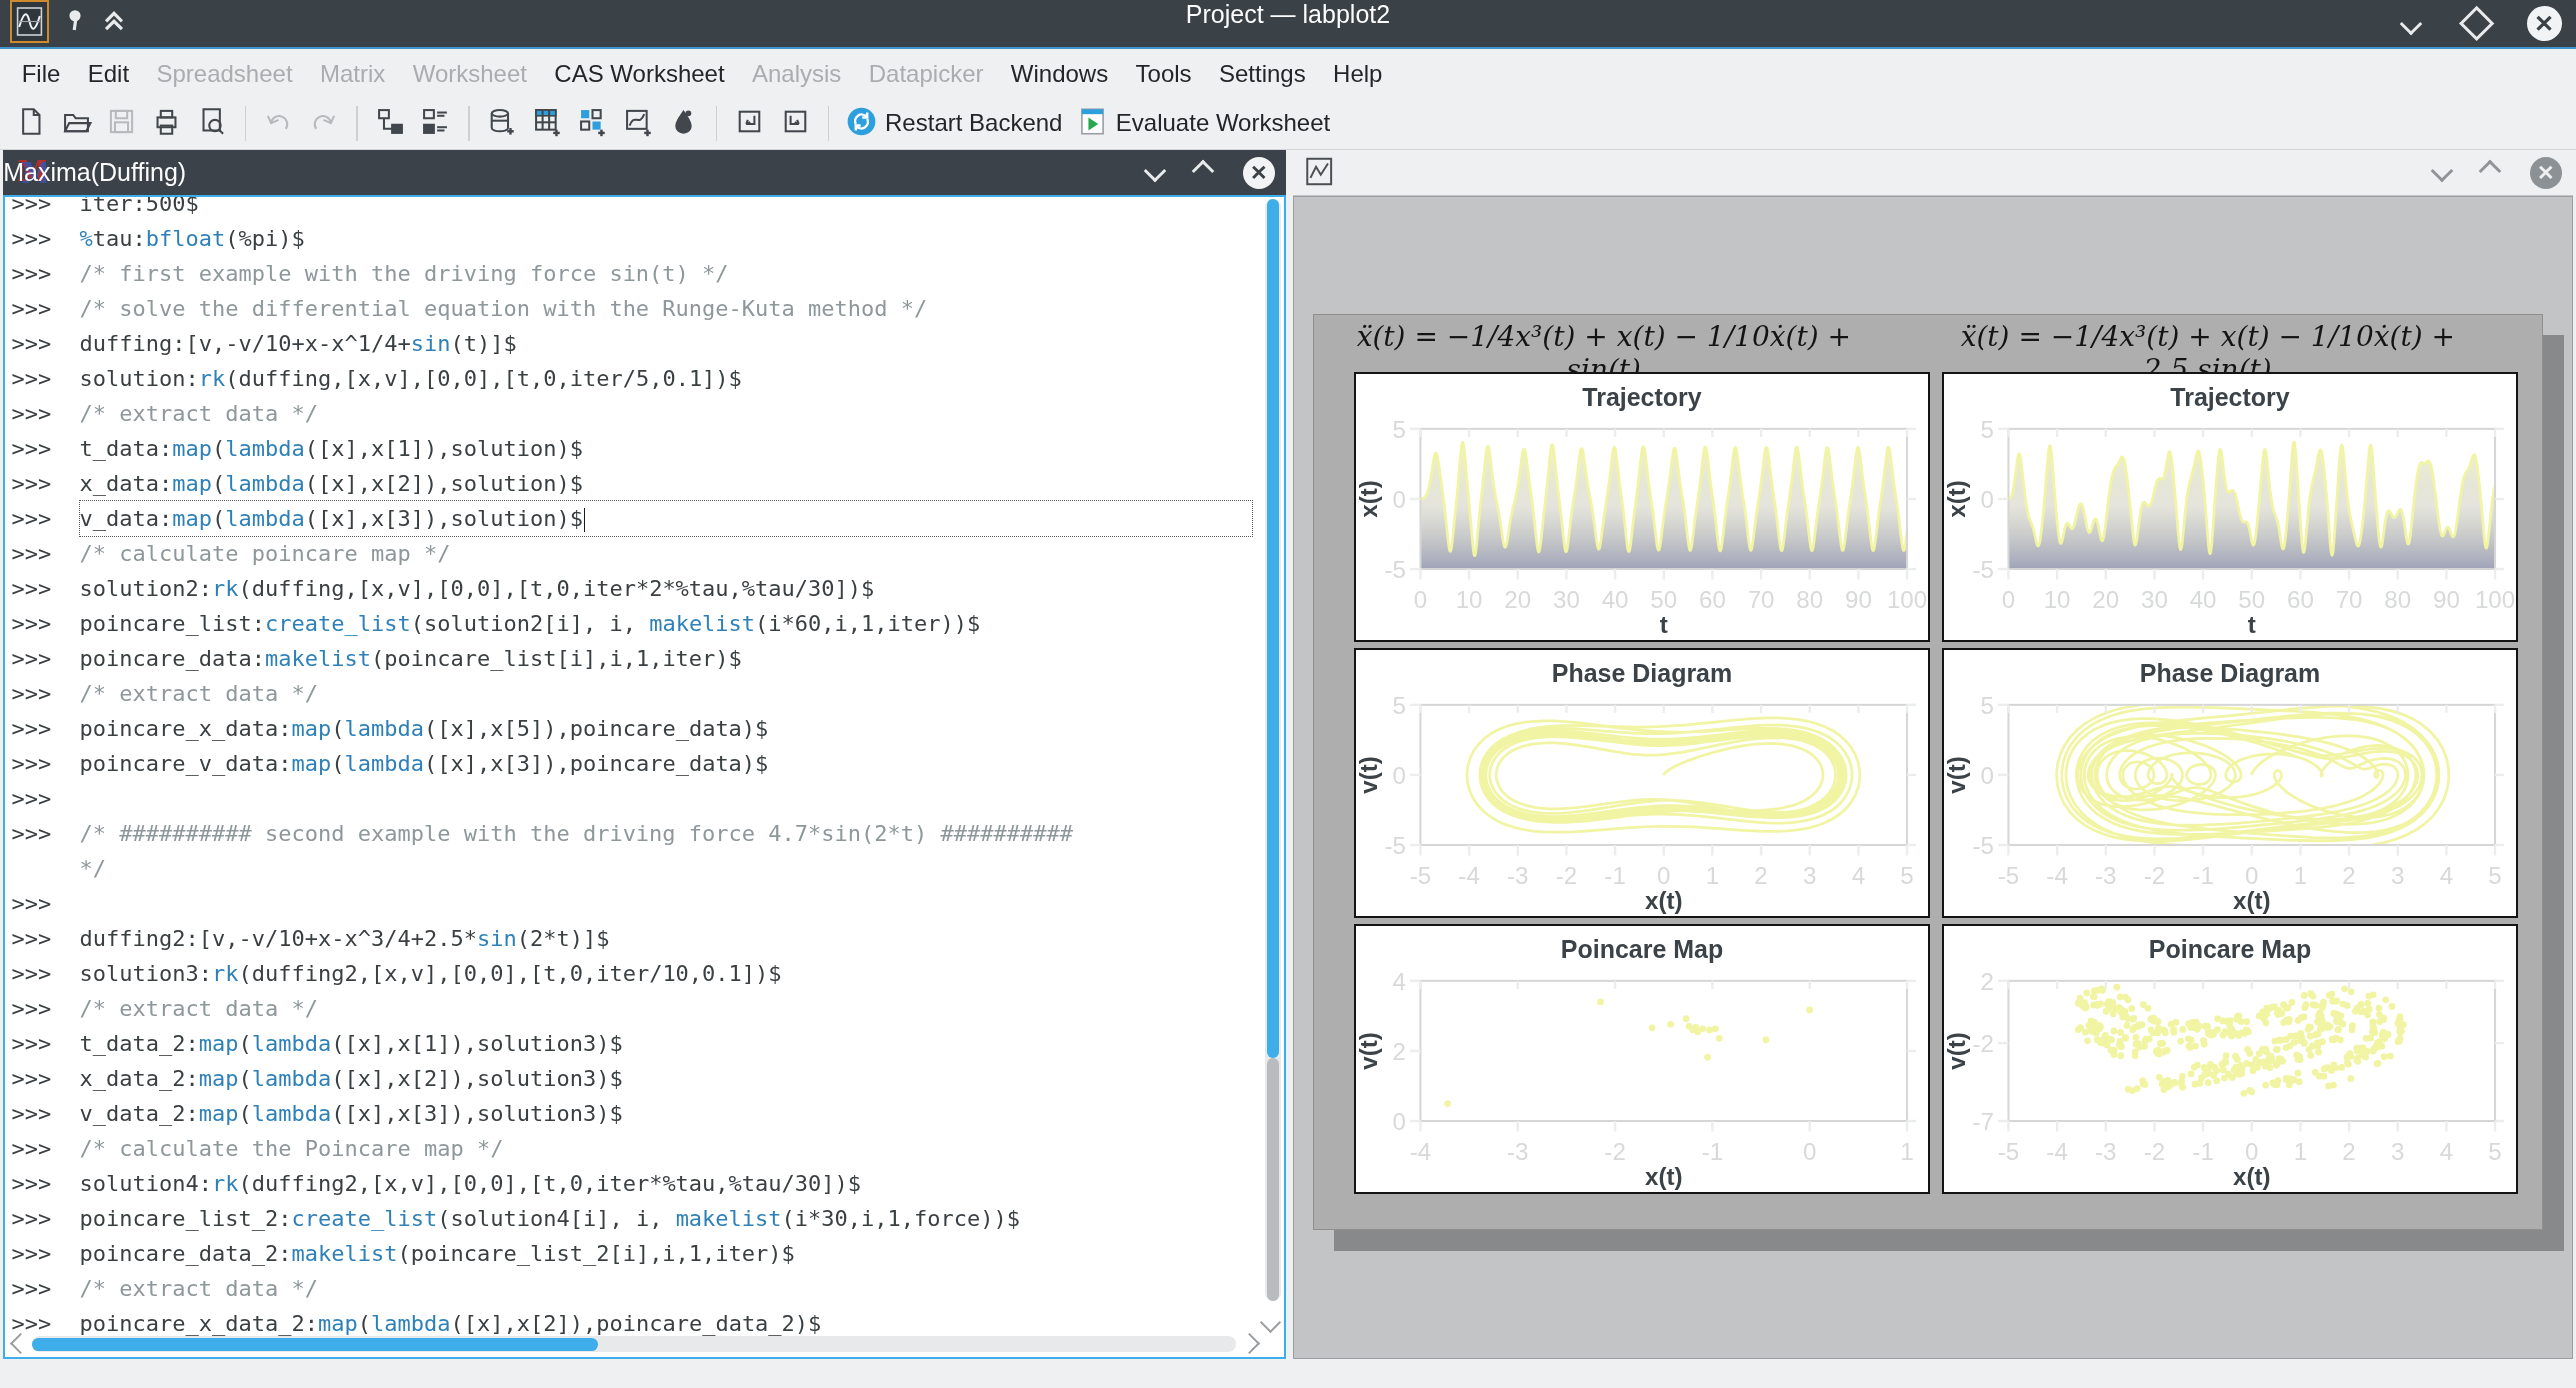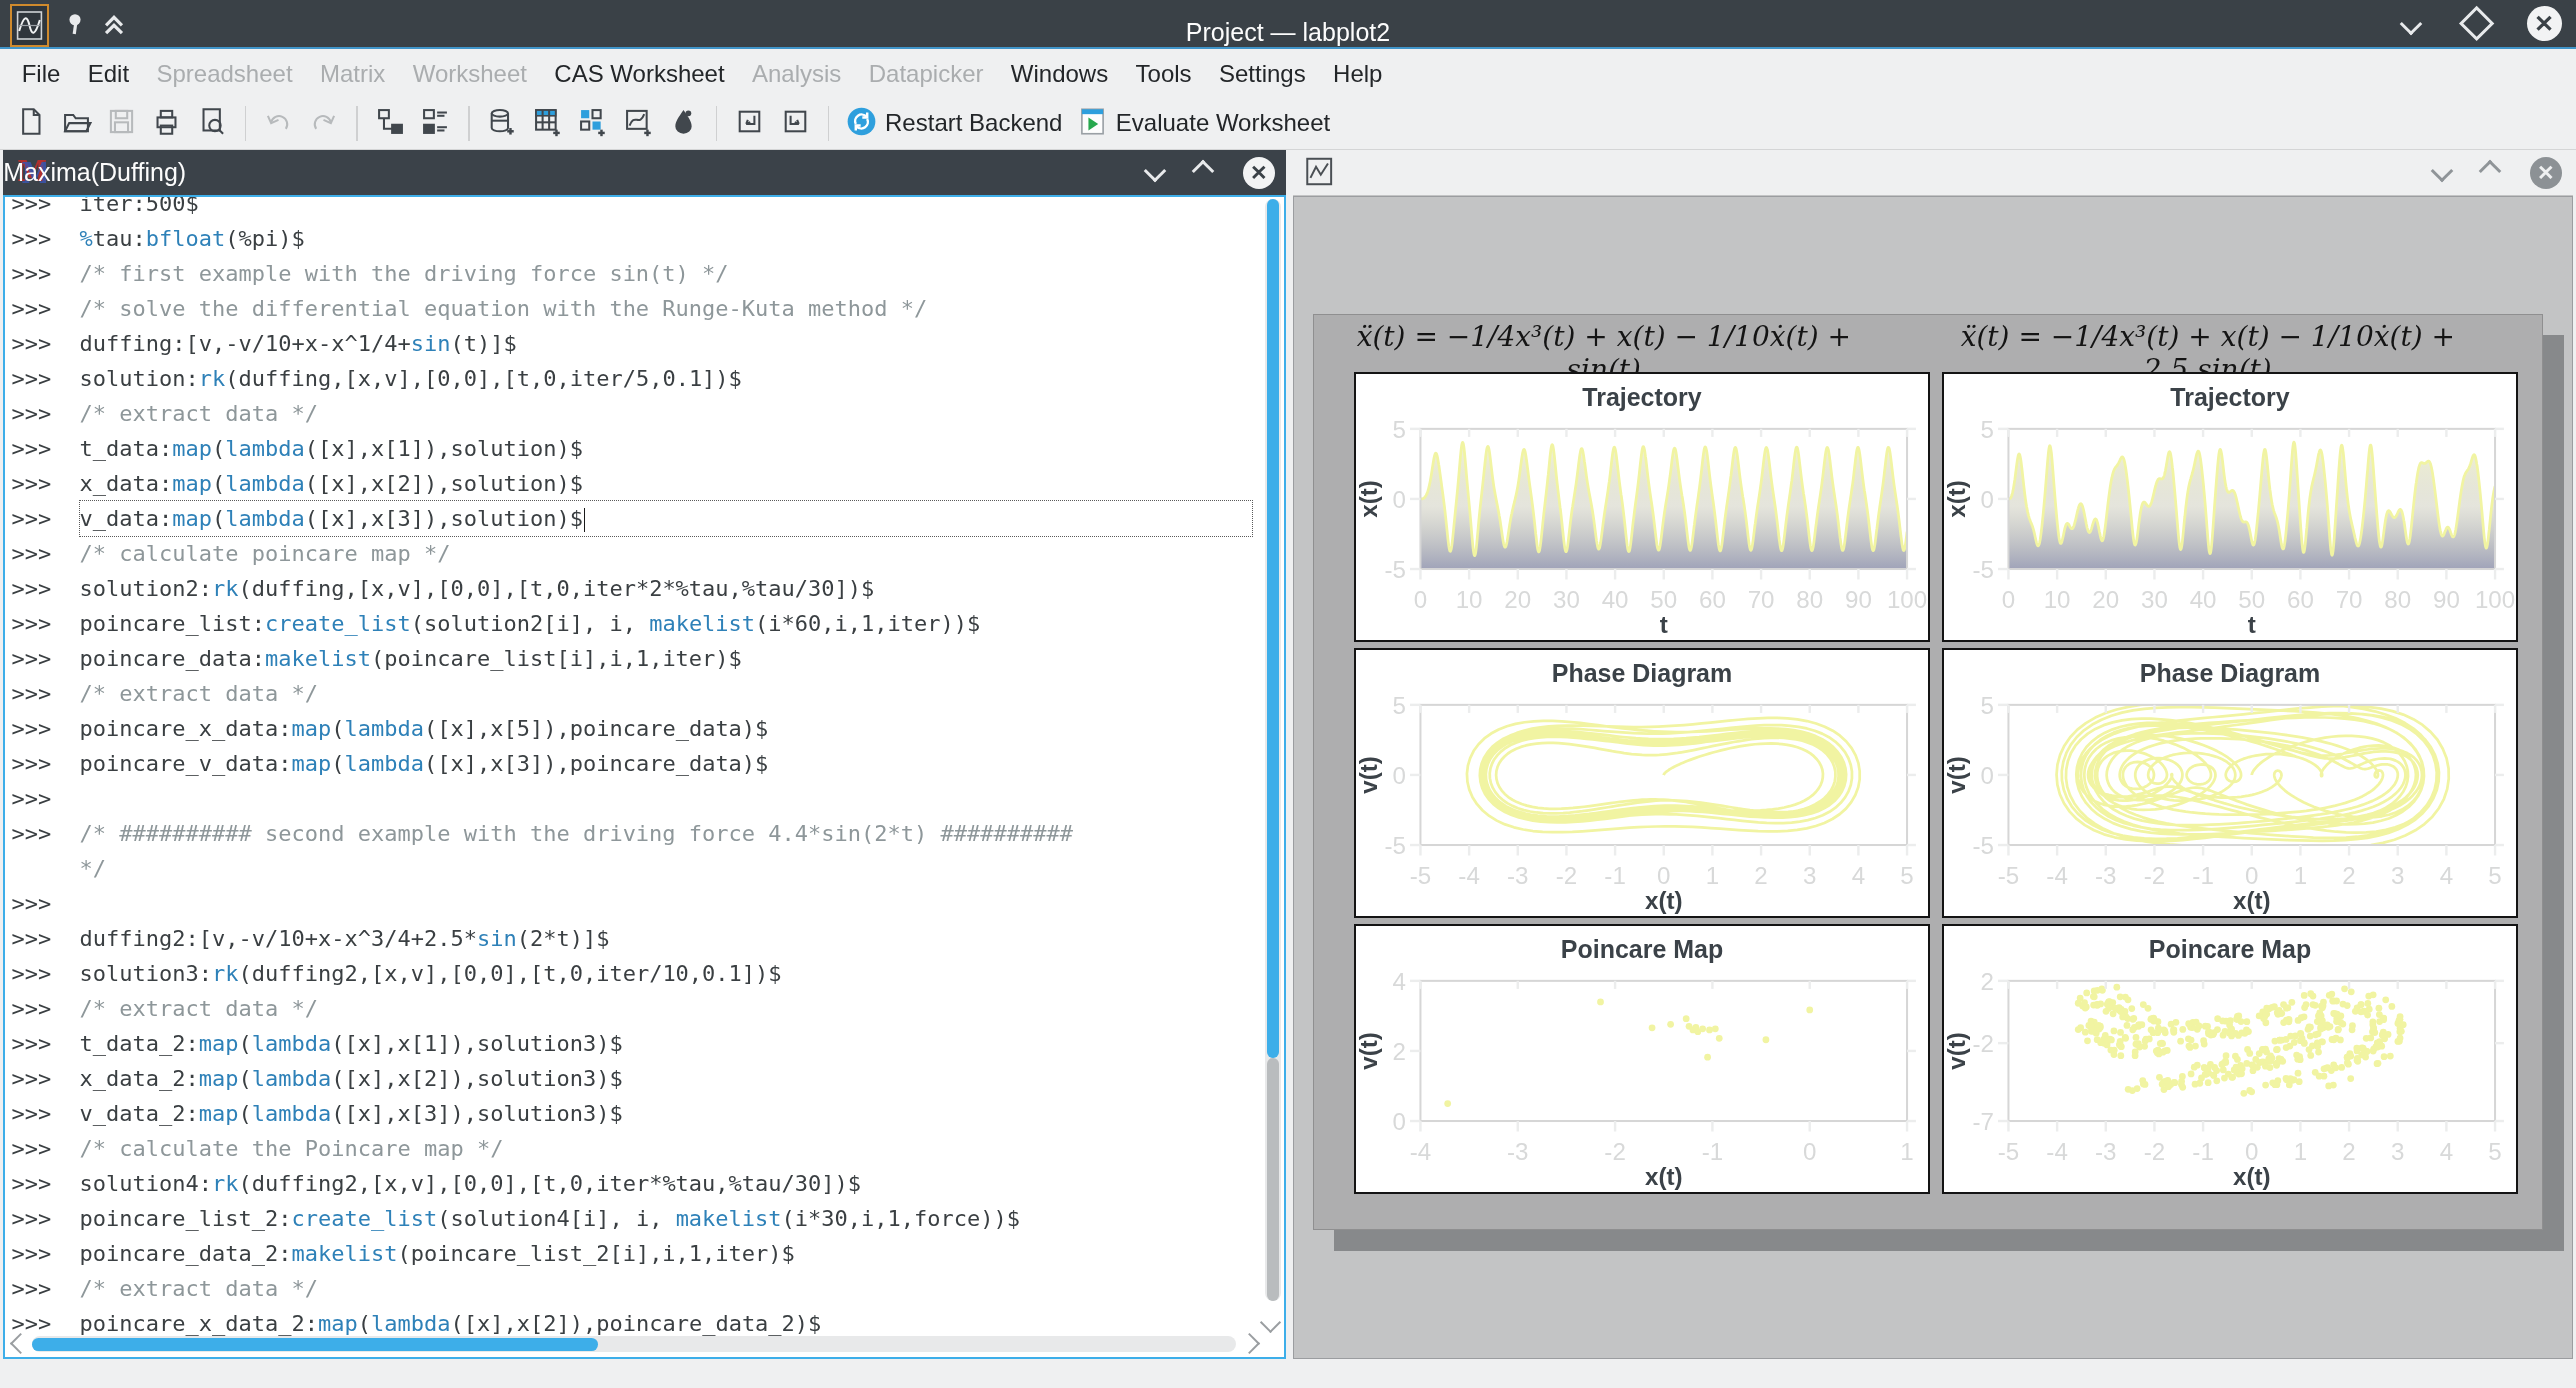--- a/index.html
+++ b/index.html
@@ -1,20 +1,20 @@
 <!DOCTYPE html>
 <html style="font-size:13px"><head>
 <meta charset="utf-8">
 <style>
   html,body{margin:0;padding:0;background:#eff0f1;}
   #root{position:relative;width:2576px;height:1389px;background:#eff0f1;overflow:hidden;
         font-family:"Liberation Sans",sans-serif;}
   
   .titlebar{position:absolute;left:0;top:0;width:2576px;height:47px;background:#3a4147;
-            border-bottom:2.4px solid #4095ca;display:flex;align-items:flex-end;}
+            border-bottom:2.4px solid #4095ca;display:flex;align-items:flex-start;}
   .tb-left{display:flex;align-items:center;gap:14.5px;padding-left:9.7px;flex:0 0 auto;}
   .tb-title{position:absolute;left:0;right:0;text-align:center;color:#fcfcfc;font-size:25px;}
   .tb-right{position:absolute;right:14.5px;top:0;height:47px;display:flex;align-items:center;gap:34px;}
   .appicon{width:35px;height:39px;border:2.4px solid #cf8a2d;background:#2f363c;display:flex;
            align-items:center;justify-content:center;}
   .winbtn{width:32px;height:32px;display:flex;align-items:center;justify-content:center;}
   .chev{display:inline-block;width:13px;height:13px;border-left:3.2px solid #e8eaec;
         border-bottom:3.2px solid #e8eaec;}
   .chev.down{transform:rotate(-45deg);}
   .chev.up{transform:rotate(135deg);}
@@ -313,21 +313,21 @@
           <div class="code-row" title=""><span class="code-prompt">&gt;&gt;&gt;</span><span class="code-body"><span class="c-code">x_data:</span><span class="c-fn">map</span><span class="c-code">(</span><span class="c-fn">lambda</span><span class="c-code">([x],x[2]),solution)$</span></span></div>
           <div class="code-row" title=""><span class="code-prompt">&gt;&gt;&gt;</span><span class="code-body focused"><span class="c-code">v_data:</span><span class="c-fn">map</span><span class="c-code">(</span><span class="c-fn">lambda</span><span class="c-code">([x],x[3]),solution)$</span><span class="caret"></span></span></div>
           <div class="code-row" title=""><span class="code-prompt">&gt;&gt;&gt;</span><span class="code-body"><span class="c-comment">/* calculate poincare map */</span></span></div>
           <div class="code-row" title=""><span class="code-prompt">&gt;&gt;&gt;</span><span class="code-body"><span class="c-code">solution2:</span><span class="c-fn">rk</span><span class="c-code">(duffing,[x,v],[0,0],[t,0,iter*2*%tau,%tau/30])$</span></span></div>
           <div class="code-row" title=""><span class="code-prompt">&gt;&gt;&gt;</span><span class="code-body"><span class="c-code">poincare_list:</span><span class="c-fn">create_list</span><span class="c-code">(solution2[i], i, </span><span class="c-fn">makelist</span><span class="c-code">(i*60,i,1,iter))$</span></span></div>
           <div class="code-row" title=""><span class="code-prompt">&gt;&gt;&gt;</span><span class="code-body"><span class="c-code">poincare_data:</span><span class="c-fn">makelist</span><span class="c-code">(poincare_list[i],i,1,iter)$</span></span></div>
           <div class="code-row" title=""><span class="code-prompt">&gt;&gt;&gt;</span><span class="code-body"><span class="c-comment">/* extract data */</span></span></div>
           <div class="code-row" title=""><span class="code-prompt">&gt;&gt;&gt;</span><span class="code-body"><span class="c-code">poincare_x_data:</span><span class="c-fn">map</span><span class="c-code">(</span><span class="c-fn">lambda</span><span class="c-code">([x],x[5]),poincare_data)$</span></span></div>
           <div class="code-row" title=""><span class="code-prompt">&gt;&gt;&gt;</span><span class="code-body"><span class="c-code">poincare_v_data:</span><span class="c-fn">map</span><span class="c-code">(</span><span class="c-fn">lambda</span><span class="c-code">([x],x[3]),poincare_data)$</span></span></div>
           <div class="code-row"><span class="code-prompt">&gt;&gt;&gt;</span><span class="code-body"></span></div>
-          <div class="code-row" title=""><span class="code-prompt">&gt;&gt;&gt;</span><span class="code-body"><span class="c-comment">/* ########## second example with the driving force 4.4*sin(2*t) ##########</span></span></div>
+          <div class="code-row" title=""><span class="code-prompt">&gt;&gt;&gt;</span><span class="code-body"><span class="c-comment">/* ########## second example with the driving force 4.7*sin(2*t) ##########</span></span></div>
           <div class="code-row" title=""><span class="code-prompt"></span><span class="code-body"><span class="c-comment">*/</span></span></div>
           <div class="code-row"><span class="code-prompt">&gt;&gt;&gt;</span><span class="code-body"></span></div>
           <div class="code-row" title=""><span class="code-prompt">&gt;&gt;&gt;</span><span class="code-body"><span class="c-code">duffing2:[v,-v/10+x-x^3/4+2.5*</span><span class="c-fn">sin</span><span class="c-code">(2*t)]$</span></span></div>
           <div class="code-row" title=""><span class="code-prompt">&gt;&gt;&gt;</span><span class="code-body"><span class="c-code">solution3:</span><span class="c-fn">rk</span><span class="c-code">(duffing2,[x,v],[0,0],[t,0,iter/10,0.1])$</span></span></div>
           <div class="code-row" title=""><span class="code-prompt">&gt;&gt;&gt;</span><span class="code-body"><span class="c-comment">/* extract data */</span></span></div>
           <div class="code-row" title=""><span class="code-prompt">&gt;&gt;&gt;</span><span class="code-body"><span class="c-code">t_data_2:</span><span class="c-fn">map</span><span class="c-code">(</span><span class="c-fn">lambda</span><span class="c-code">([x],x[1]),solution3)$</span></span></div>
           <div class="code-row" title=""><span class="code-prompt">&gt;&gt;&gt;</span><span class="code-body"><span class="c-code">x_data_2:</span><span class="c-fn">map</span><span class="c-code">(</span><span class="c-fn">lambda</span><span class="c-code">([x],x[2]),solution3)$</span></span></div>
           <div class="code-row" title=""><span class="code-prompt">&gt;&gt;&gt;</span><span class="code-body"><span class="c-code">v_data_2:</span><span class="c-fn">map</span><span class="c-code">(</span><span class="c-fn">lambda</span><span class="c-code">([x],x[3]),solution3)$</span></span></div>
           <div class="code-row" title=""><span class="code-prompt">&gt;&gt;&gt;</span><span class="code-body"><span class="c-comment">/* calculate the Poincare map */</span></span></div>
           <div class="code-row" title=""><span class="code-prompt">&gt;&gt;&gt;</span><span class="code-body"><span class="c-code">solution4:</span><span class="c-fn">rk</span><span class="c-code">(duffing2,[x,v],[0,0],[t,0,iter*%tau,%tau/30])$</span></span></div>

